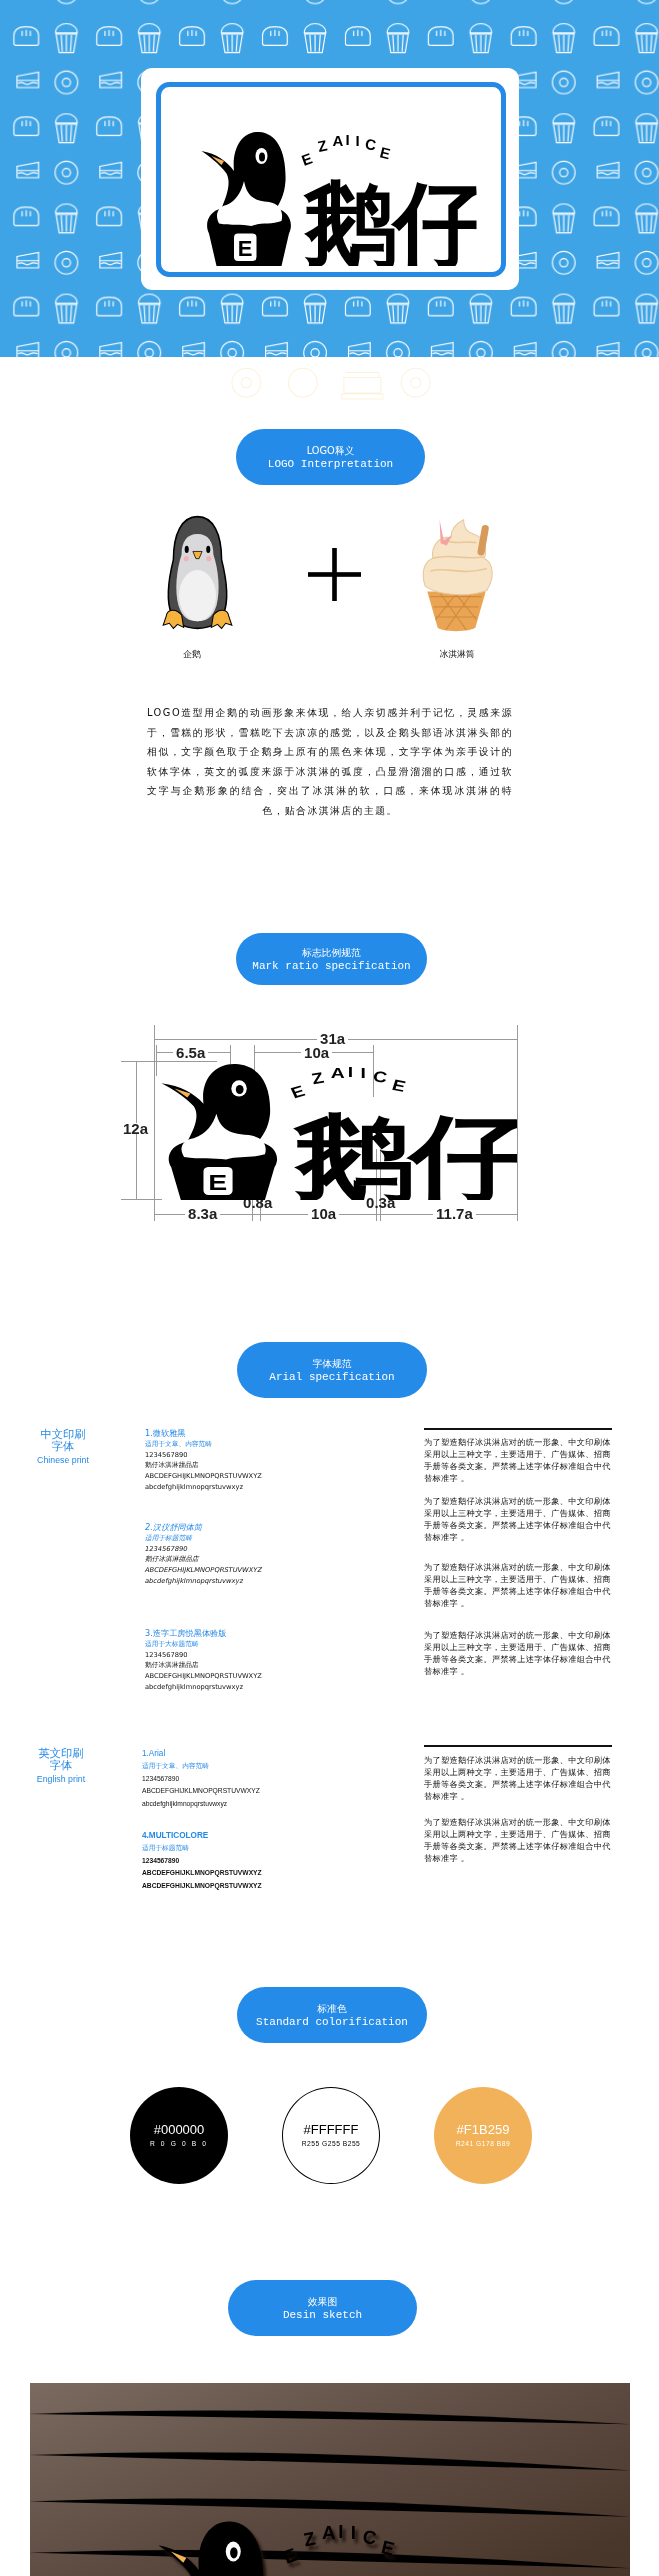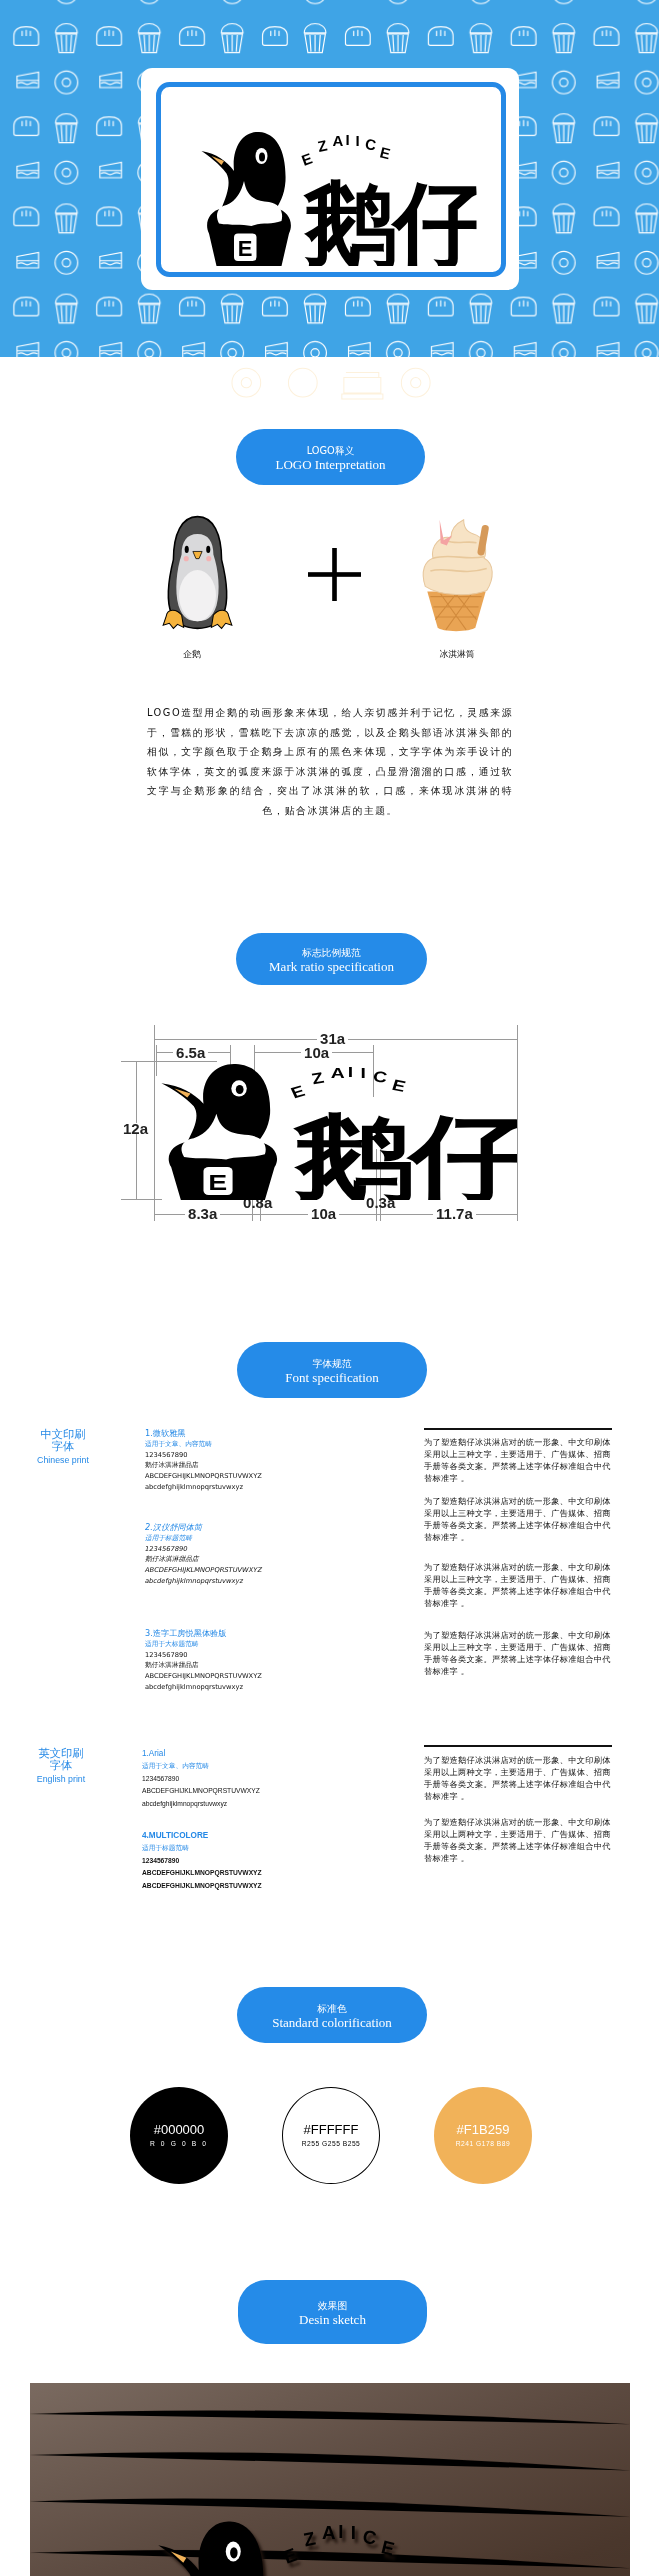--- a/index.html
+++ b/index.html
@@ -7,21 +7,21 @@
 .abs{position:absolute}
 
 .hero{left:0;top:0;width:659px;height:357px;background:#3fa4e6;overflow:hidden}
 .pattern{position:absolute;left:0;top:0;width:659px;height:357px}
 .hero-card{left:141px;top:68px;width:378px;height:222px;background:#fff;border-radius:11.3px}
 .hero-frame{left:156px;top:82px;width:350px;height:195px;border:5.2px solid #2589e6;border-radius:13.4px;background:#fff}
 .faint-row{left:0;top:357px;width:659px;height:77px}
 
 .pill{position:absolute;background:#258be8;border-radius:28px;color:#fff;text-align:center;display:flex;flex-direction:column;justify-content:center;align-items:center}
 .pill .zh{font-size:9.8px;line-height:13.4px}
-.pill .en{font-size:13px;line-height:11.3px;margin-top:2.1px;font-family:Liberation Serif, serif}
+.pill .en{font-size:11px;line-height:11.3px;margin-top:2.1px;font-family:Liberation Mono, monospace}
 
 .logo-svg{position:absolute}
 
 .caption{font-size:8.8px;text-align:center}
 .para{left:147px;top:703px;width:366px;font-size:9.8px;line-height:19.6px;letter-spacing:1.5px;text-align:justify;text-align-last:center}
 
 .dim-line{position:absolute;background:#9a9a9a}
 .dim-label{position:absolute;font-family:"Liberation Sans",sans-serif;font-weight:bold;font-size:15px;color:#222;background:#fff;padding:0 3.1px;line-height:11.3px}
 
 .blue{color:#2589e6}
@@ -181,21 +181,21 @@
   <span class="dim-label" style="left:308px;top:183px">10a</span>
   <span class="dim-label" style="left:363px;top:172px;background:transparent">0.3a</span>
   <span class="dim-label" style="left:433px;top:183px">11.7a</span>
   <svg class="logo-svg" style="left:155px;top:33px;width:362px;height:142px" viewBox="0 0 560 280" preserveAspectRatio="none">
       <use href="#logo"></use>
     </svg>
 </div>
 
 <div class="pill" style="left:237px;top:1342px;width:190px;height:56px">
   <div class="zh">字体规范</div>
-  <div class="en">Font specification</div>
+  <div class="en">Arial specification</div>
 </div>
 
 <div class="abs fcat blue" style="left:37px;top:1429px;width:52px">
   <div>中文印刷字体</div>
   <div class="en">Chinese print</div>
 </div>
 
 <div class="abs fblock" style="left:145px;top:1428px;width:206px">
   <div class="t blue">1.微软雅黑</div>
   <div class="blue">适用于文章、内容范畴</div>
@@ -259,21 +259,21 @@
 </div>
 <div class="swatch" style="left:282px;top:2087px;background:#fff;color:#000;border:0.8px solid #000">
   <div class="hex">#FFFFFF</div>
   <div class="rgb">R255  G255  B255</div>
 </div>
 <div class="swatch" style="left:434px;top:2087px;background:#f1b259;color:#fff">
   <div class="hex">#F1B259</div>
   <div class="rgb">R241 G178  B89</div>
 </div>
 
-<div class="pill" style="left:238px;top:2280px;width:189px;height:64px">
+<div class="pill" style="left:228px;top:2280px;width:189px;height:56px">
   <div class="zh">效果图</div>
   <div class="en">Desin sketch</div>
 </div>
 <div class="abs mock">
   <svg width="600" height="401" viewBox="0 0 1165 779" style="position:absolute;left:0;top:0">
     <g stroke="#2e1f17" stroke-opacity="0.25" stroke-width="1">
       <path d="M0 60 Q500 40 1165 80"></path>
         <path d="M0 140 Q500 120 1165 170"></path>
         <path d="M0 230 Q500 210 1165 260"></path>
       <path d="M0 330 Q500 310 1165 360"></path>

